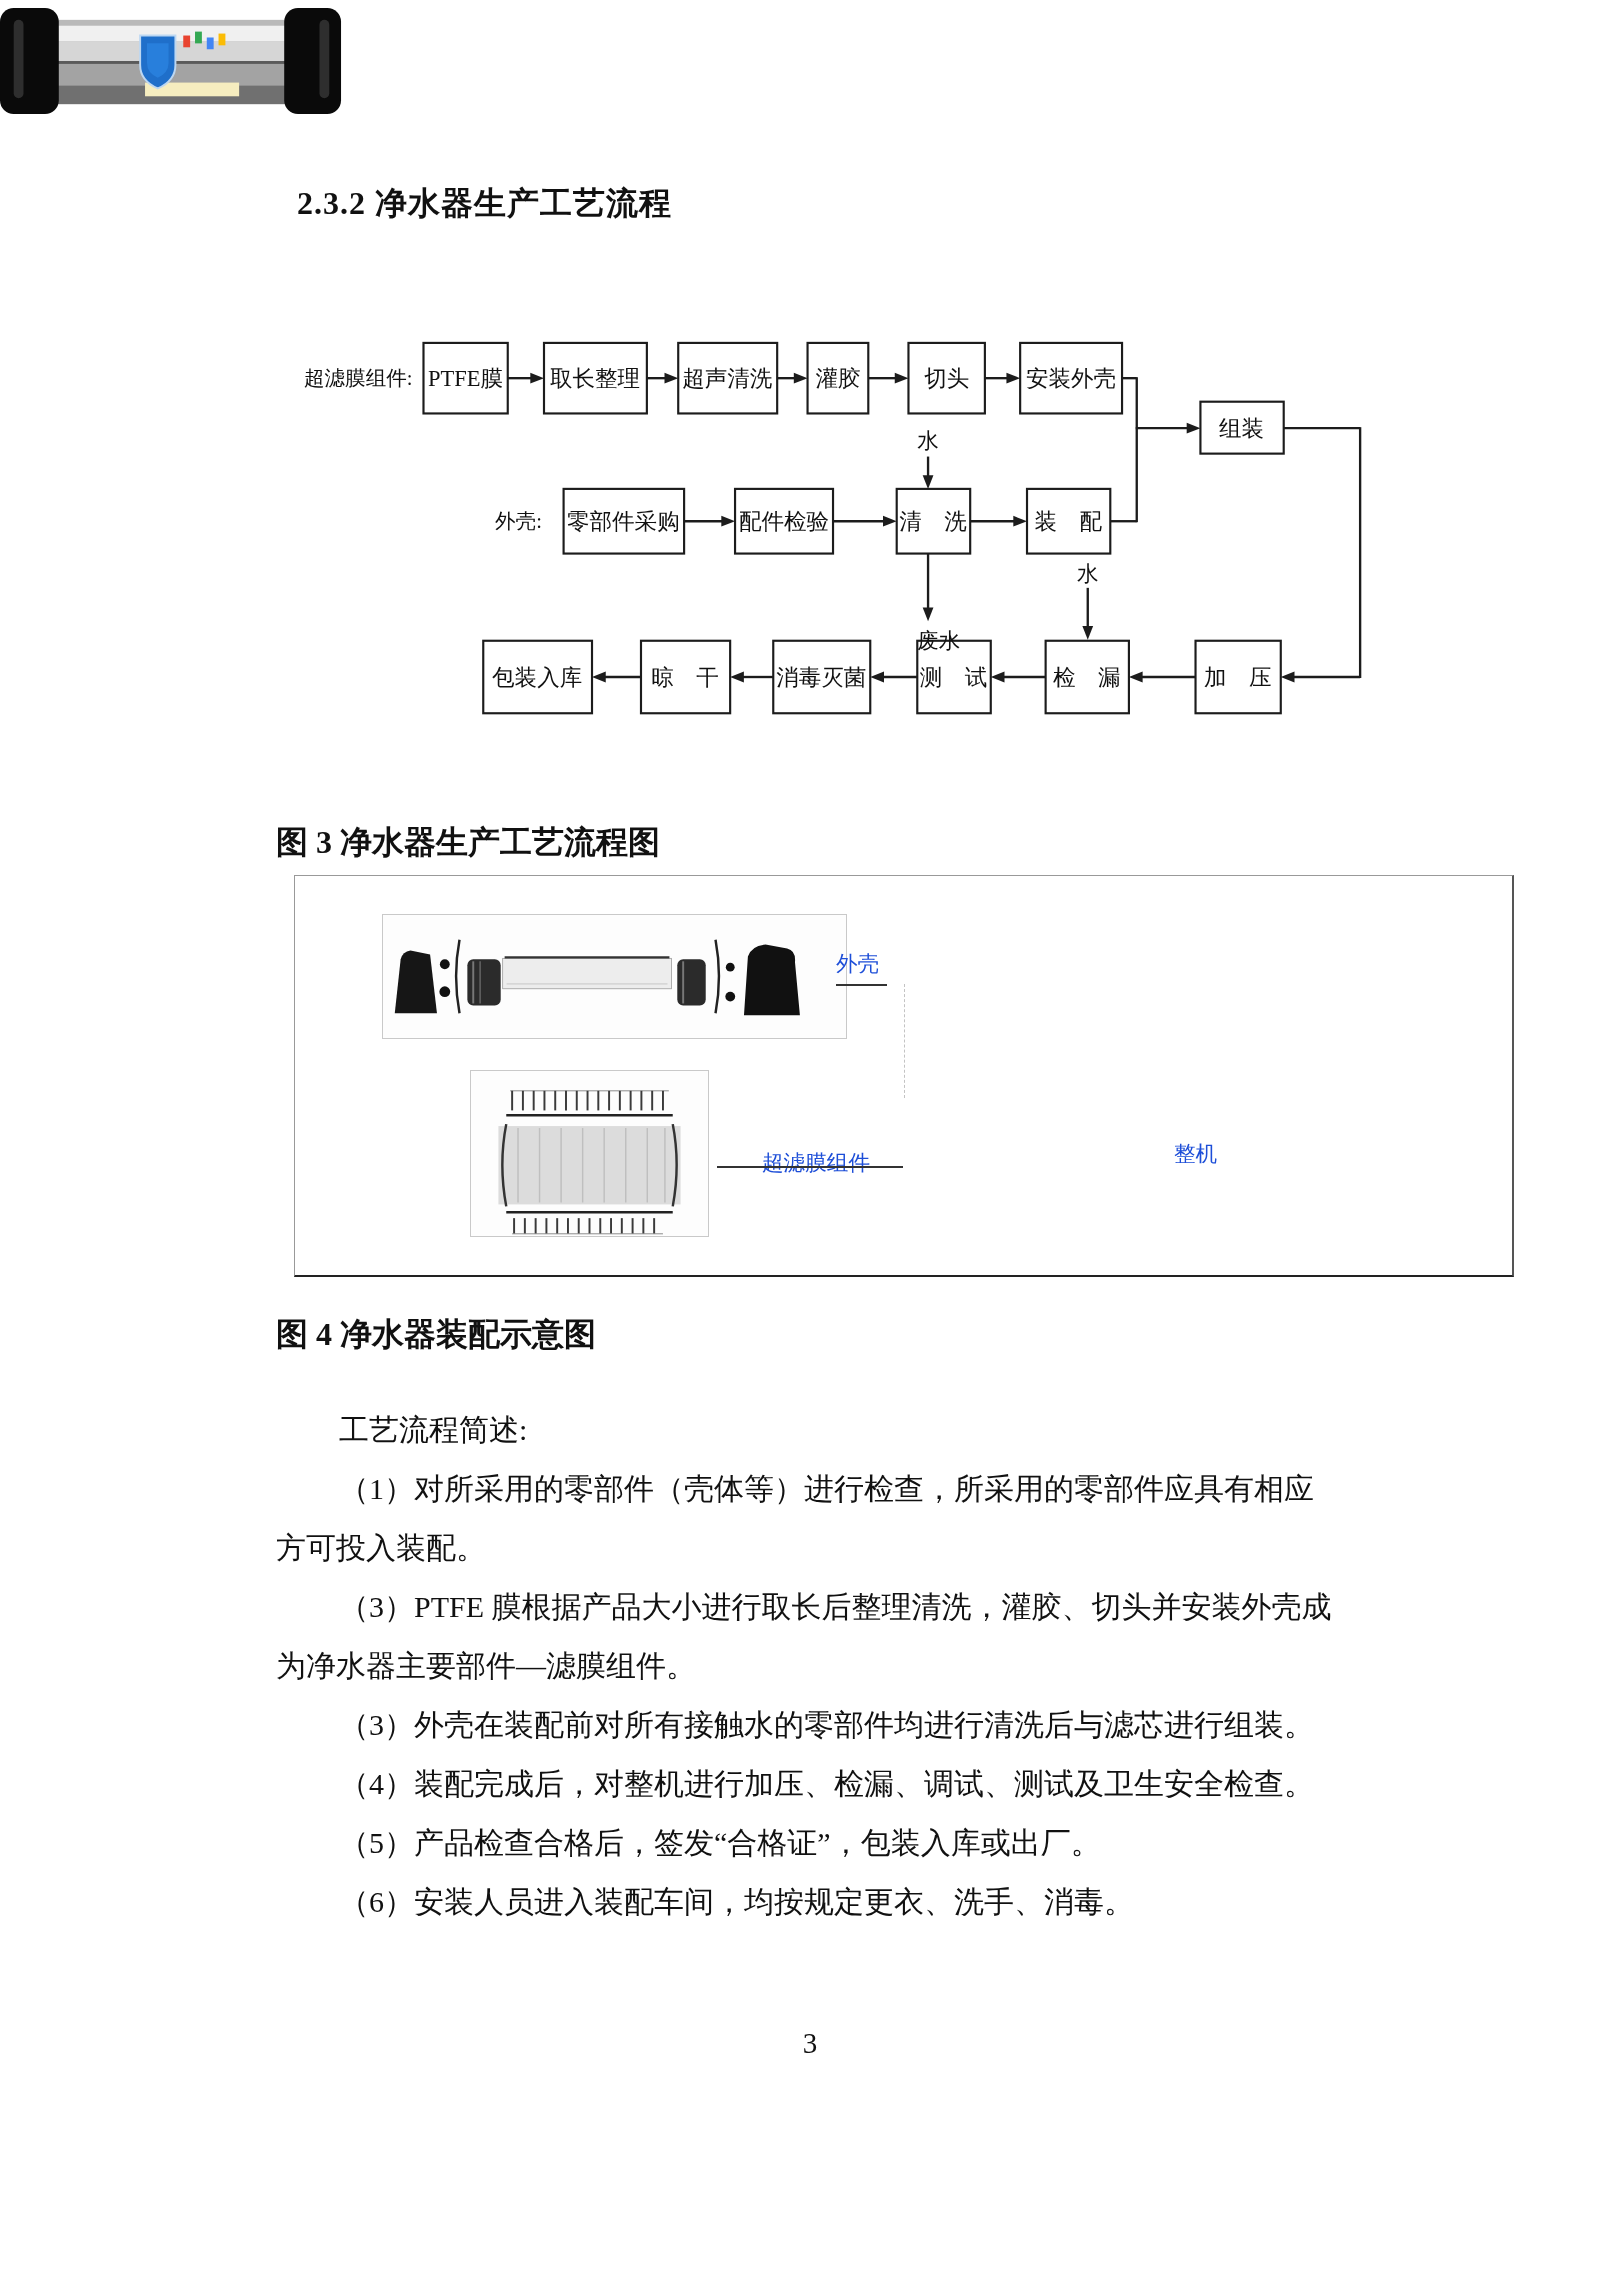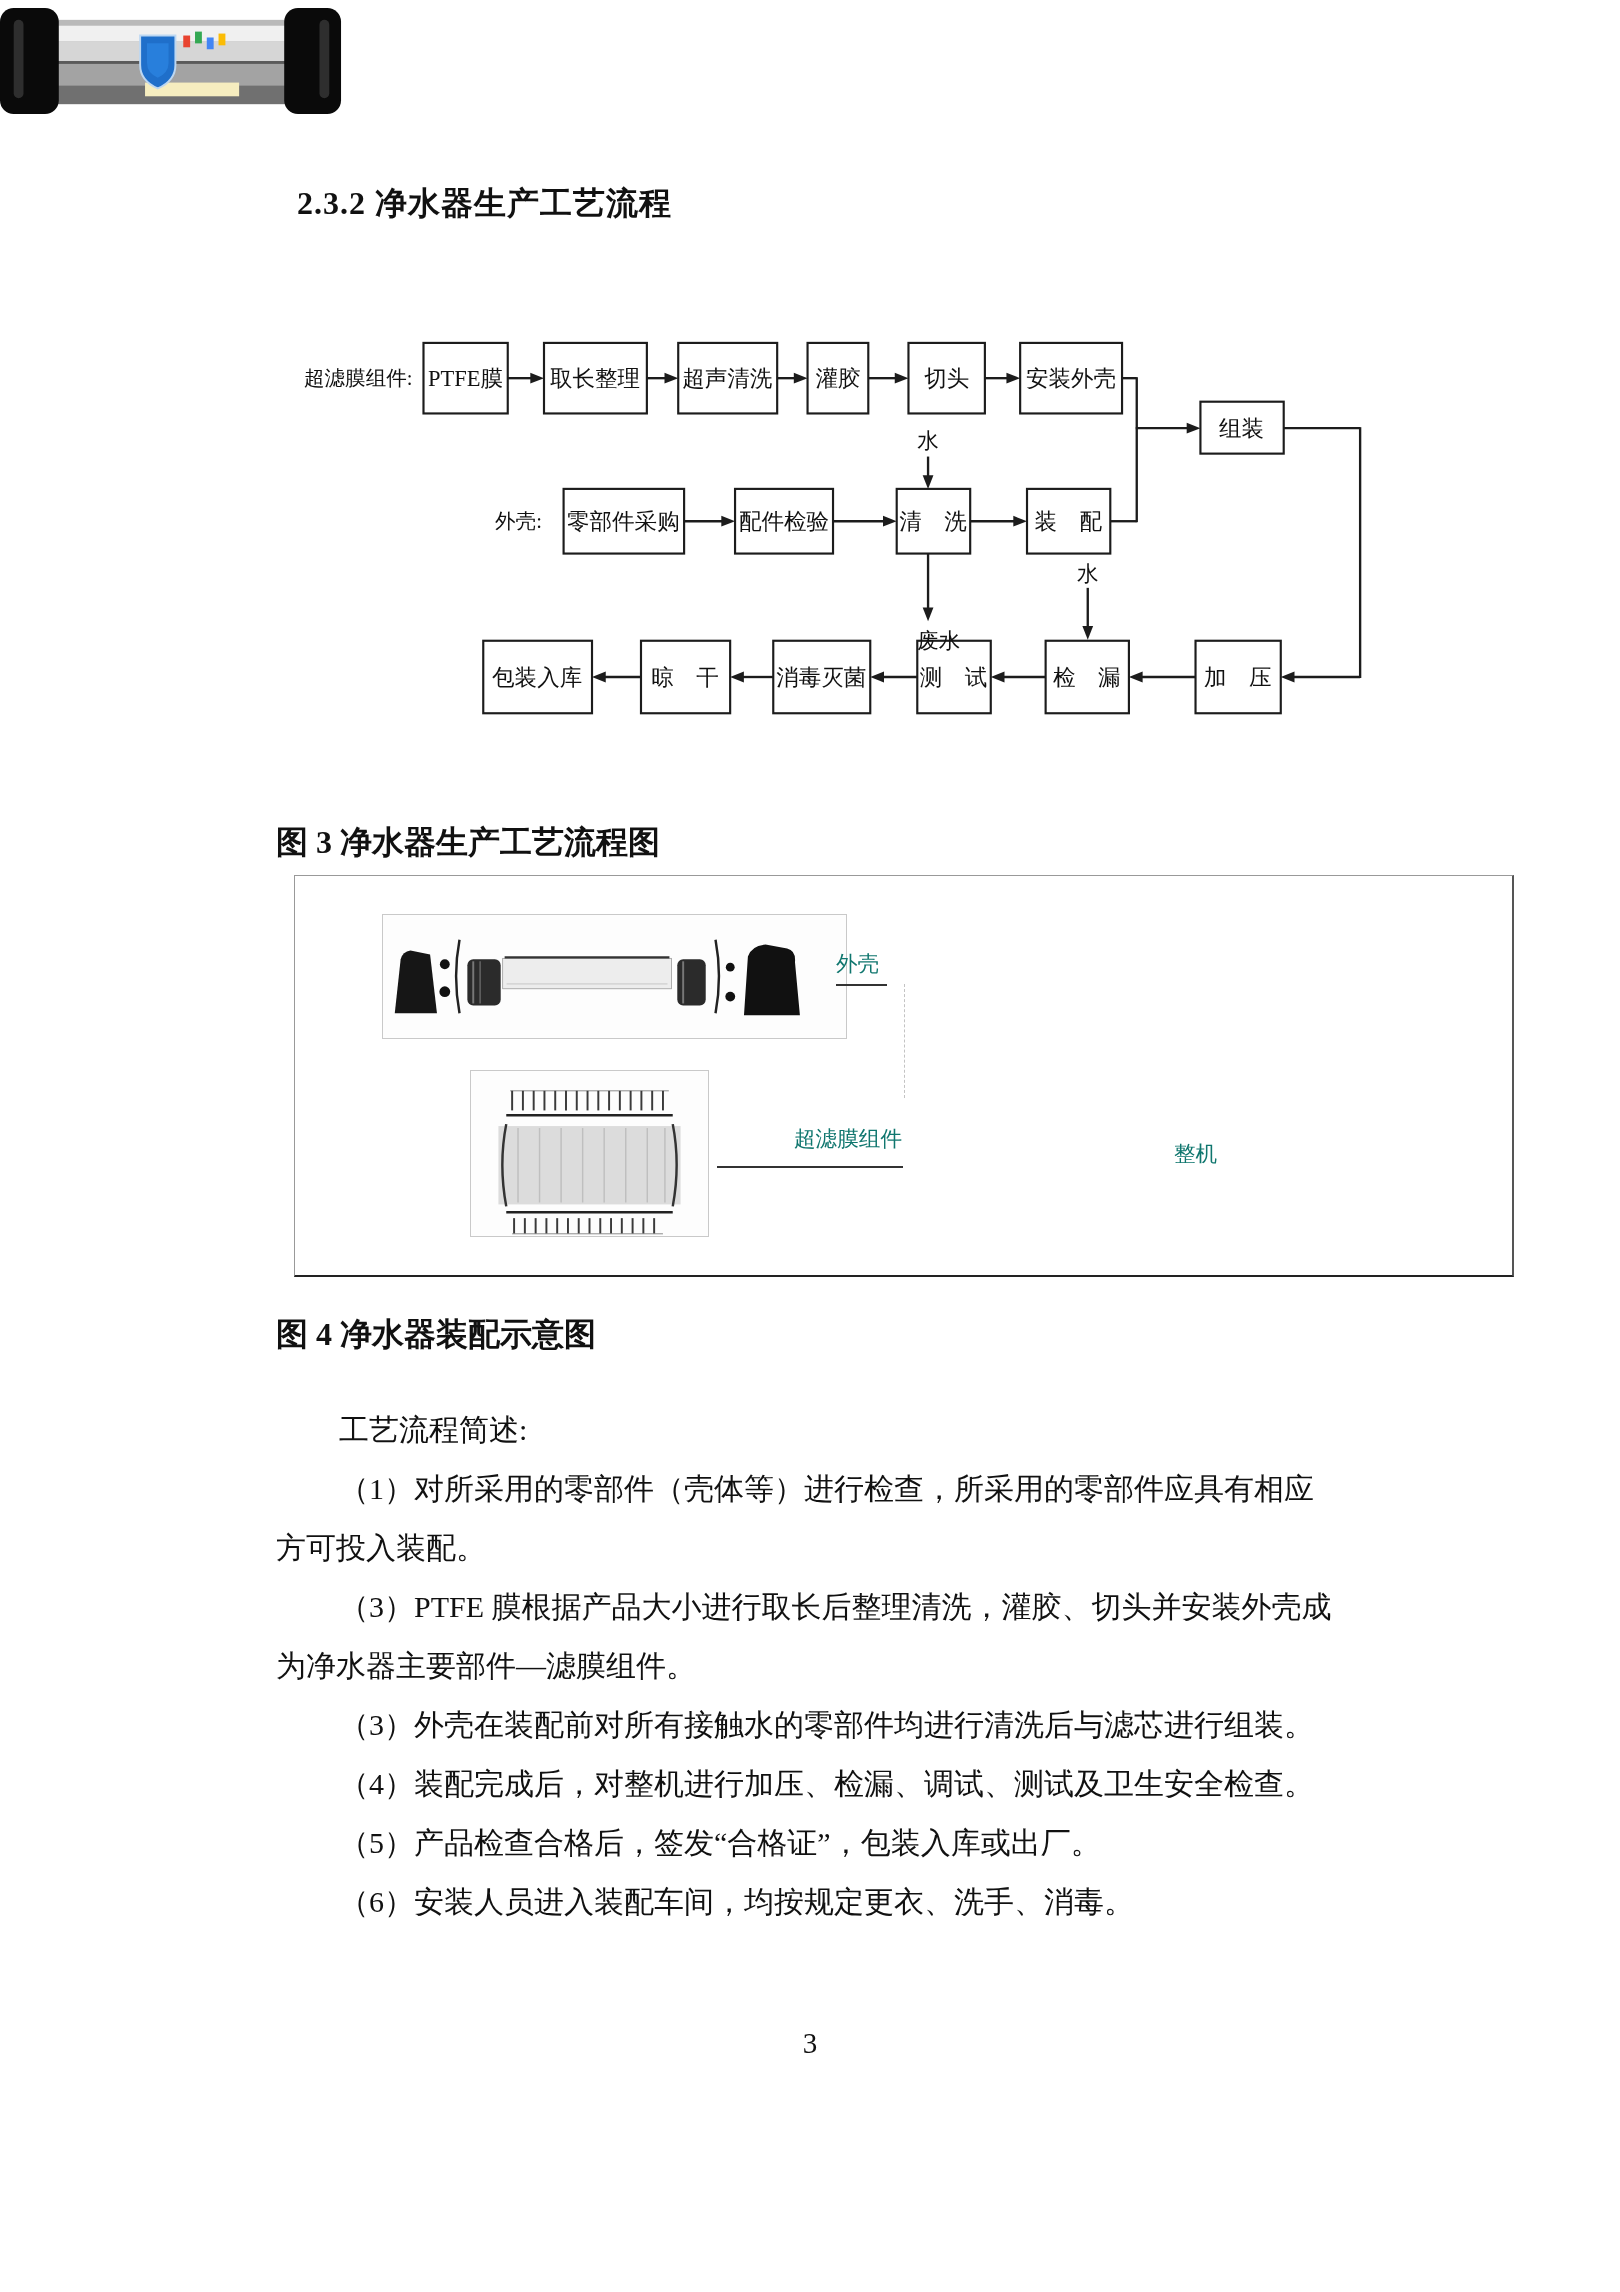--- a/index.html
+++ b/index.html
@@ -16,23 +16,23 @@
   .caption{position:absolute;left:276px;width:1120px;text-align:left;font-size:32px;font-weight:bold;}
   .cap3{top:821px;}
   .cap4{top:1313px;}
   .fig4{position:absolute;left:294px;top:875px;width:1217px;height:399px;
         border-top:1px solid #999;border-left:1px solid #999;
         border-right:2px solid #555;border-bottom:2.9px solid #222;background:#fff;}
   .photo{position:absolute;background:#fdfdfd;border:1px solid #c9c9c9;}
   .shell{left:382px;top:914px;width:463px;height:123px;}
   .membrane{left:470px;top:1070px;width:237px;height:165px;}
   .machine{left:1051px;top:1021px;width:343px;height:123px;border:none;background:transparent;}
-  .lbl{position:absolute;font-size:21.6px;color:#0f766e;}
+  .lbl{position:absolute;font-size:21.6px;color:#1d4ed8;}
   .shell-lbl{left:836px;top:949px;width:51px;border-bottom:2px solid #333;padding-bottom:5.9px;}
-  .mem-lbl{left:762px;top:1124px;margin-left:32px;}
+  .mem-lbl{left:762px;top:1148px;}
   .mem-underline{position:absolute;left:717px;top:1166px;width:186px;height:2px;background:#333;}
   .mach-lbl{left:1174px;top:1139px;}
   .dashline{position:absolute;left:904px;top:984px;height:114px;width:0;
             border-left:1px dashed #aaa;opacity:.7;}
   .body-text{position:absolute;left:276px;top:1400px;width:1127px;font-size:30px;}
   .bl{height:59px;line-height:59px;white-space:nowrap;}
   .ind{padding-left:63px;}
   .pagenum{position:absolute;left:0;top:2027px;width:1620px;text-align:center;font-size:29px;}
 </style>
 </head>

